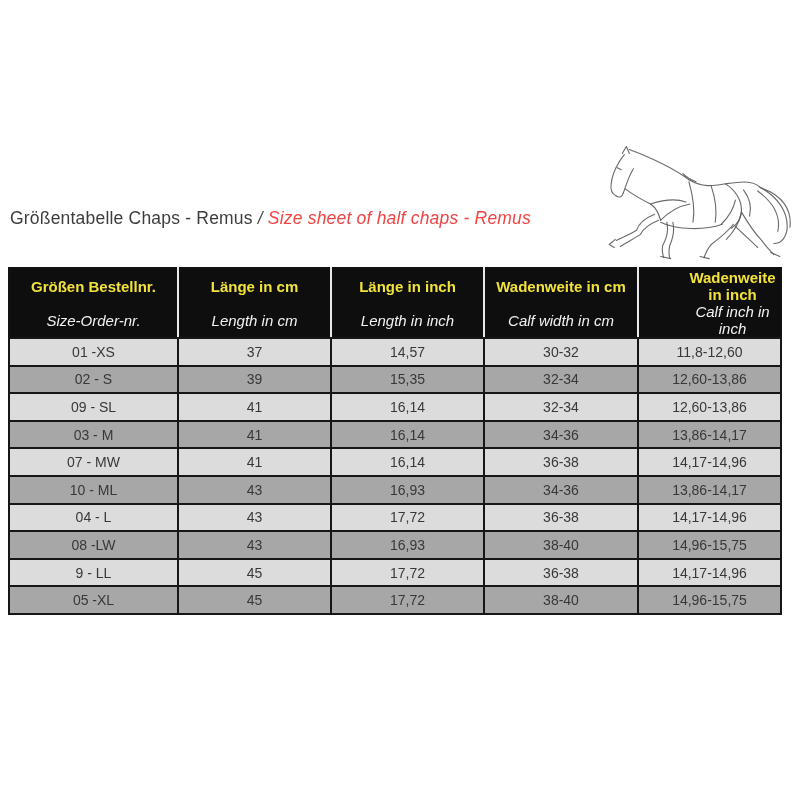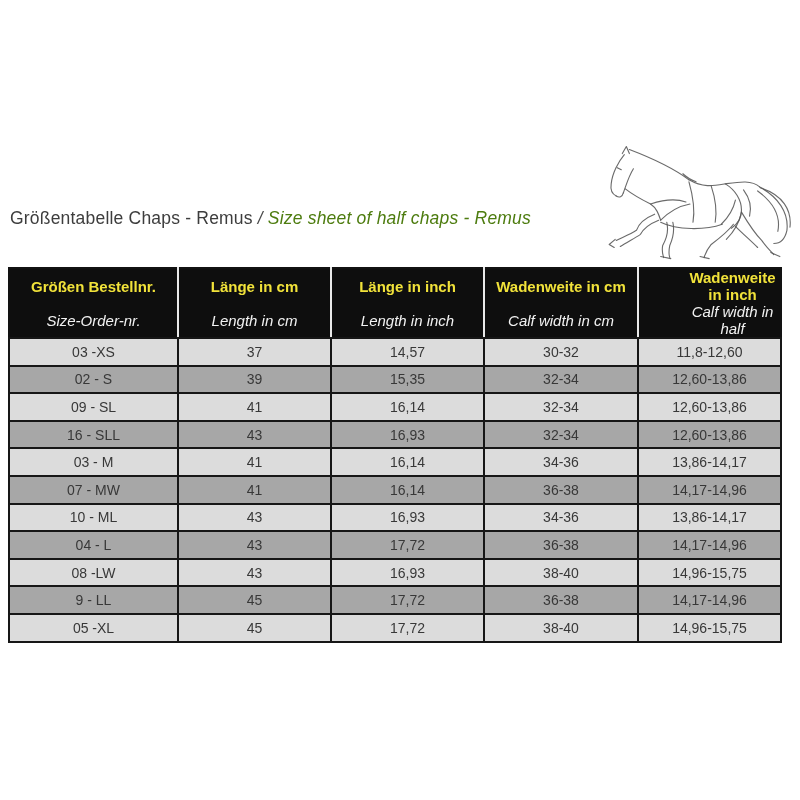--- a/index.html
+++ b/index.html
@@ -13,21 +13,21 @@
   .page { position:absolute; inset:0; }
 
   
   .title {
     position:absolute; left:10px; top:205px;
     font-size:17.5px; line-height:26px;
     color:#3d3d3d; letter-spacing:0.2px;
     white-space:nowrap;
   }
   .title .sep { margin:0 5px; font-style:italic; color:#4a4a4a; }
-  .title .en  { font-style:italic; color:#4d7c0f; }
+  .title .en  { font-style:italic; color:#ef4444; }
 
   
   .horse {
     position:absolute; left:592px; top:136px;
     width:202px; height:124px;
   }
   .horse svg { width:100%; height:100%; }
   .horse path { fill:none; stroke:#5a5a5a; stroke-width:1.1; stroke-linecap:round; stroke-linejoin:round; opacity:0.9; }
 
   
@@ -141,53 +141,46 @@
         <th>Länge in cm</th>
         <th>Länge in inch</th>
         <th>Wadenweite in cm</th>
         <th>Wadenweite in inch</th>
       </tr>
       <tr class="secondary">
         <th>Size-Order-nr.</th>
         <th>Length in cm</th>
         <th>Length in inch</th>
         <th>Calf width in cm</th>
-        <th>Calf width in half</th>
+        <th>Calf inch in inch</th>
       </tr>
     </thead>
     <tbody>
       <tr>
-        <td>03 -XS</td>
+        <td>01 -XS</td>
         <td>37</td>
         <td>14,57</td>
         <td>30-32</td>
         <td>11,8-12,60</td>
       </tr>
       <tr>
         <td>02 - S</td>
         <td>39</td>
         <td>15,35</td>
         <td>32-34</td>
         <td>12,60-13,86</td>
       </tr>
       <tr>
         <td>09 - SL</td>
         <td>41</td>
         <td>16,14</td>
         <td>32-34</td>
         <td>12,60-13,86</td>
       </tr>
       <tr>
-        <td>16 - SLL</td>
-        <td>43</td>
-        <td>16,93</td>
-        <td>32-34</td>
-        <td>12,60-13,86</td>
-      </tr>
-      <tr>
         <td>03 - M</td>
         <td>41</td>
         <td>16,14</td>
         <td>34-36</td>
         <td>13,86-14,17</td>
       </tr>
       <tr>
         <td>07 - MW</td>
         <td>41</td>
         <td>16,14</td>

